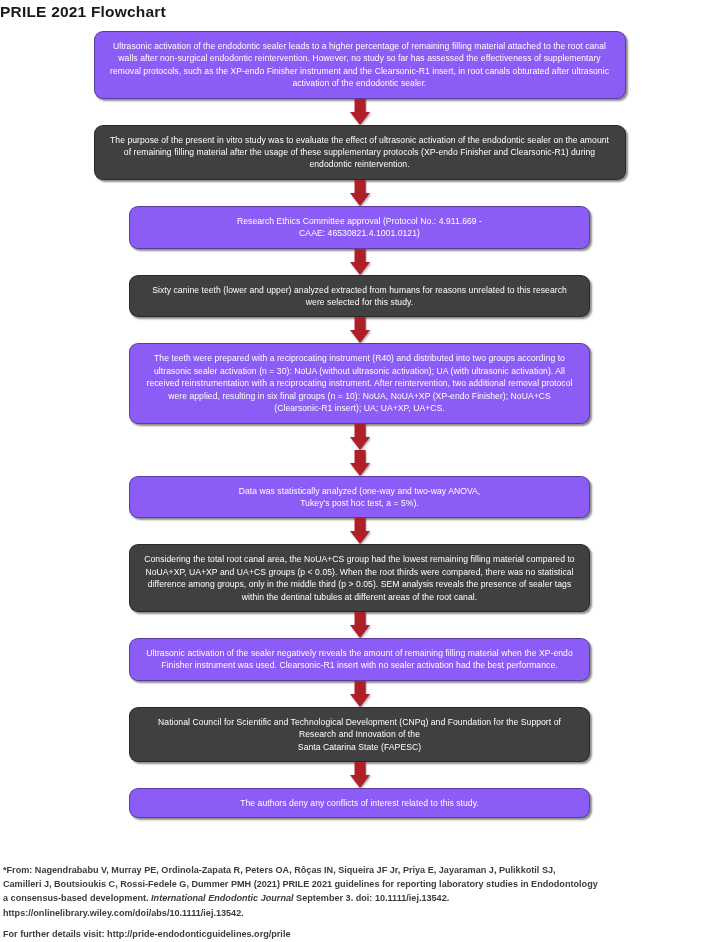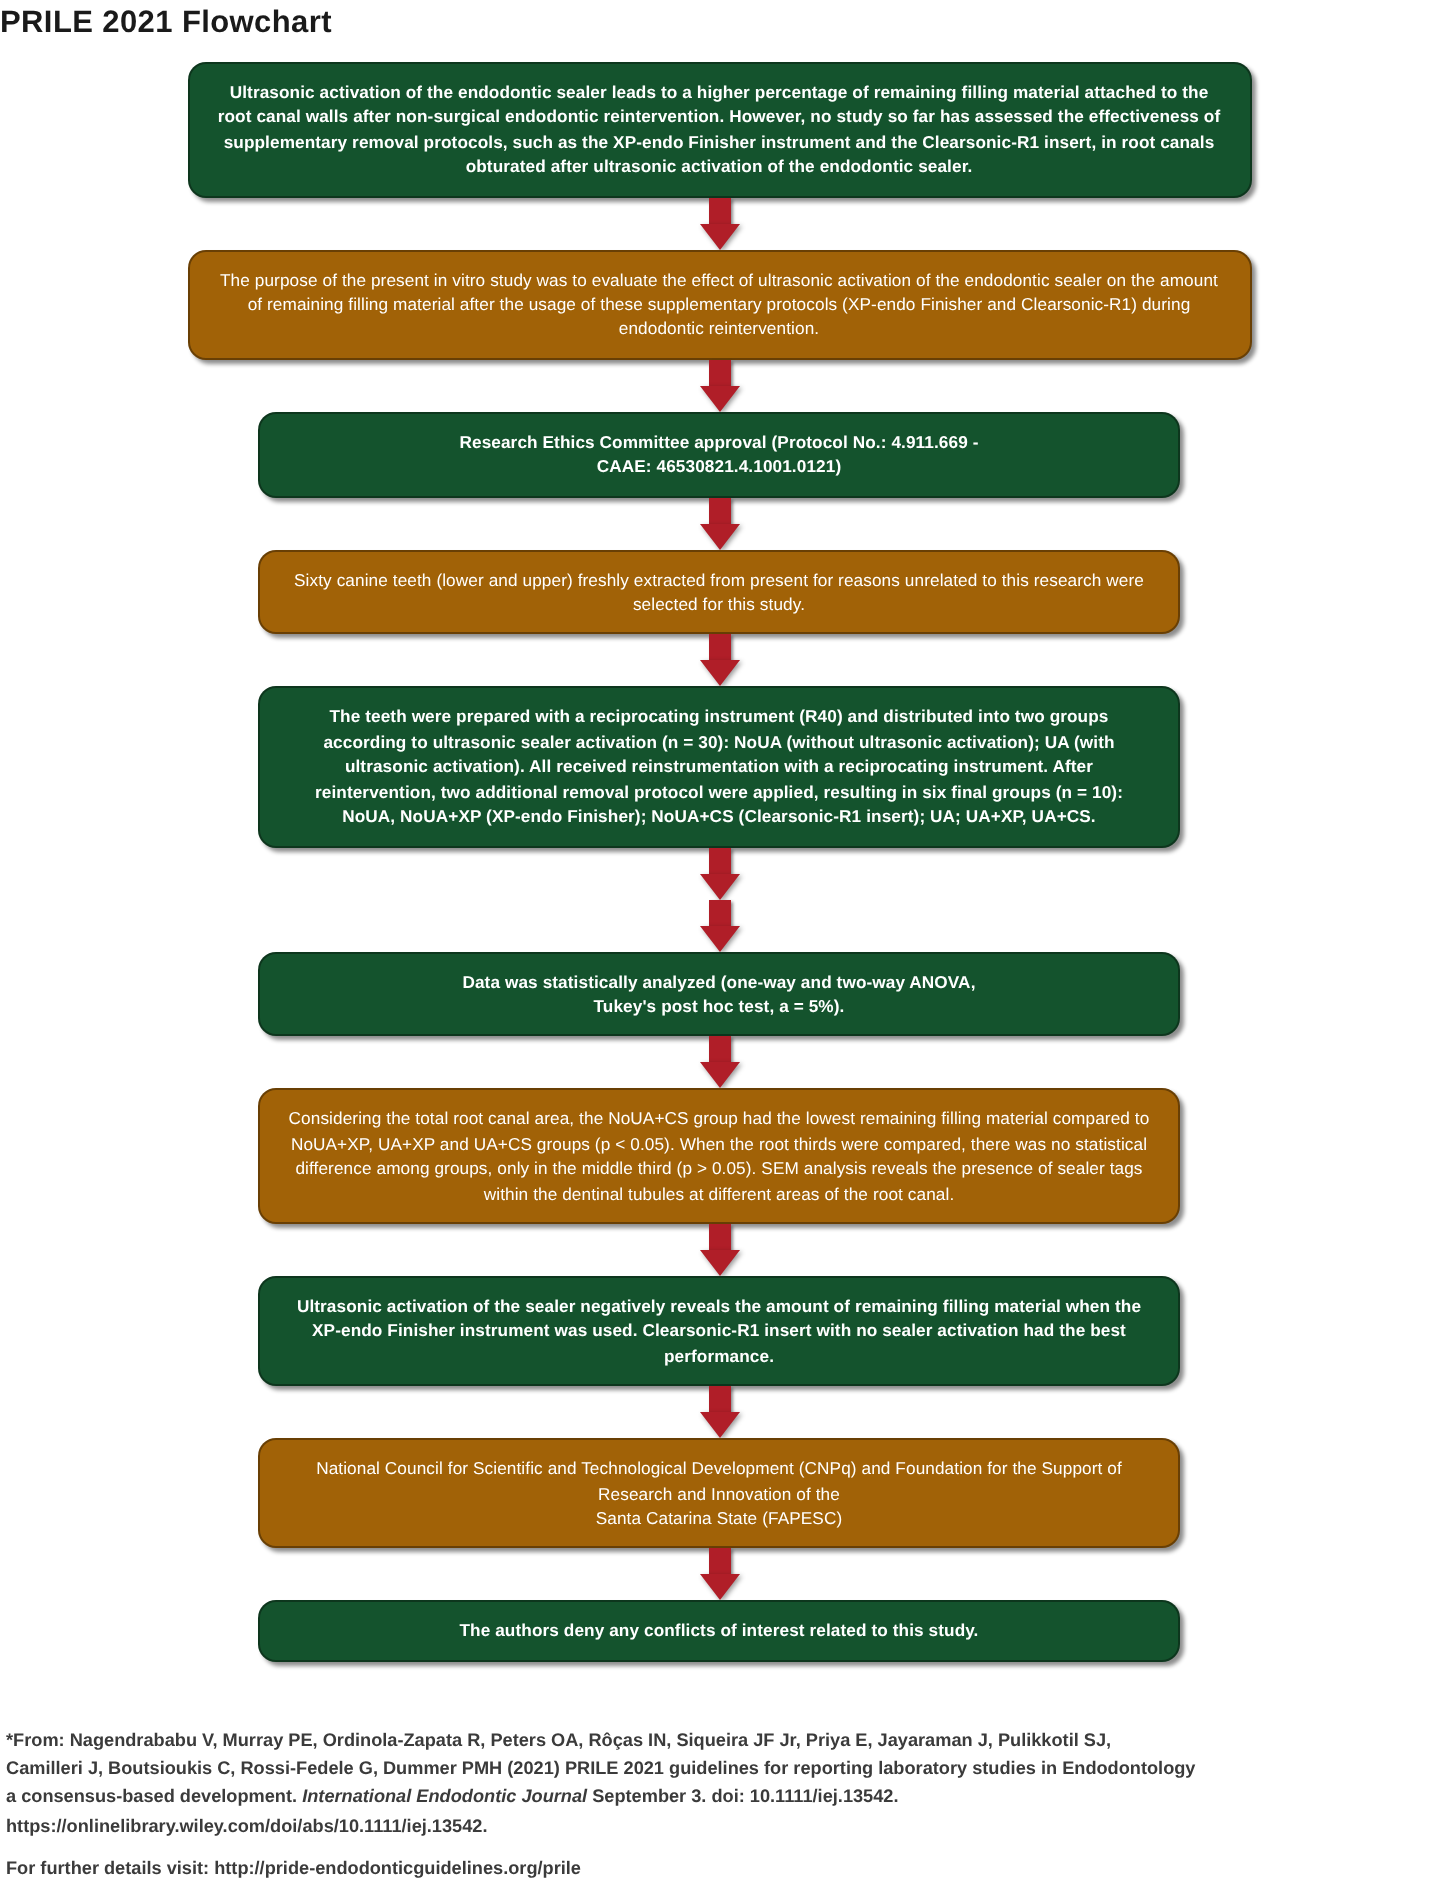--- a/index.html
+++ b/index.html
@@ -56,22 +56,22 @@
     box-shadow: 2px 2px 2px rgba(0,0,0,0.45);
     border: 1px solid rgba(0,0,0,0.35);
   }
 
   .node .txt {
     display: block;
     white-space: pre-line;
     width: 100%;
   }
 
-  .node.dark  { background: #14532d; font-weight: bold; }
-  .node.light { background: #a16207; align-items: flex-end; }
+  .node.dark  { background: #8b5cf6; }
+  .node.light { background: #404040; align-items: flex-end; }
 
   .node.wide   { width: 532px; }
   .node.narrow { width: 461px; }
 
   
   .arrow {
     position: relative;
     margin: 0 auto;
     width: 26px;
     height: 26px;
@@ -143,21 +143,21 @@
       <span class="txt">Research Ethics Committee approval (Protocol No.: 4.911.669 -
 CAAE: 46530821.4.1001.0121)</span>
     </div>
 
     <div class="arrow">
       <span class="shaft"></span>
       <span class="head"></span>
     </div>
 
     <div class="node light narrow">
-      <span class="txt">Sixty canine teeth (lower and upper) freshly extracted from present for reasons unrelated to this research were selected for this study.</span>
+      <span class="txt">Sixty canine teeth (lower and upper) analyzed extracted from humans for reasons unrelated to this research were selected for this study.</span>
     </div>
 
     <div class="arrow">
       <span class="shaft"></span>
       <span class="head"></span>
     </div>
 
     <div class="node dark narrow">
       <span class="txt">The teeth were prepared with a reciprocating instrument (R40) and distributed into two groups according to ultrasonic sealer activation (n = 30): NoUA (without ultrasonic activation); UA (with ultrasonic activation). All received reinstrumentation with a reciprocating instrument. After reintervention, two additional removal protocol were applied, resulting in six final groups (n = 10):  NoUA, NoUA+XP (XP-endo Finisher); NoUA+CS (Clearsonic-R1 insert); UA; UA+XP, UA+CS.</span>
     </div>

